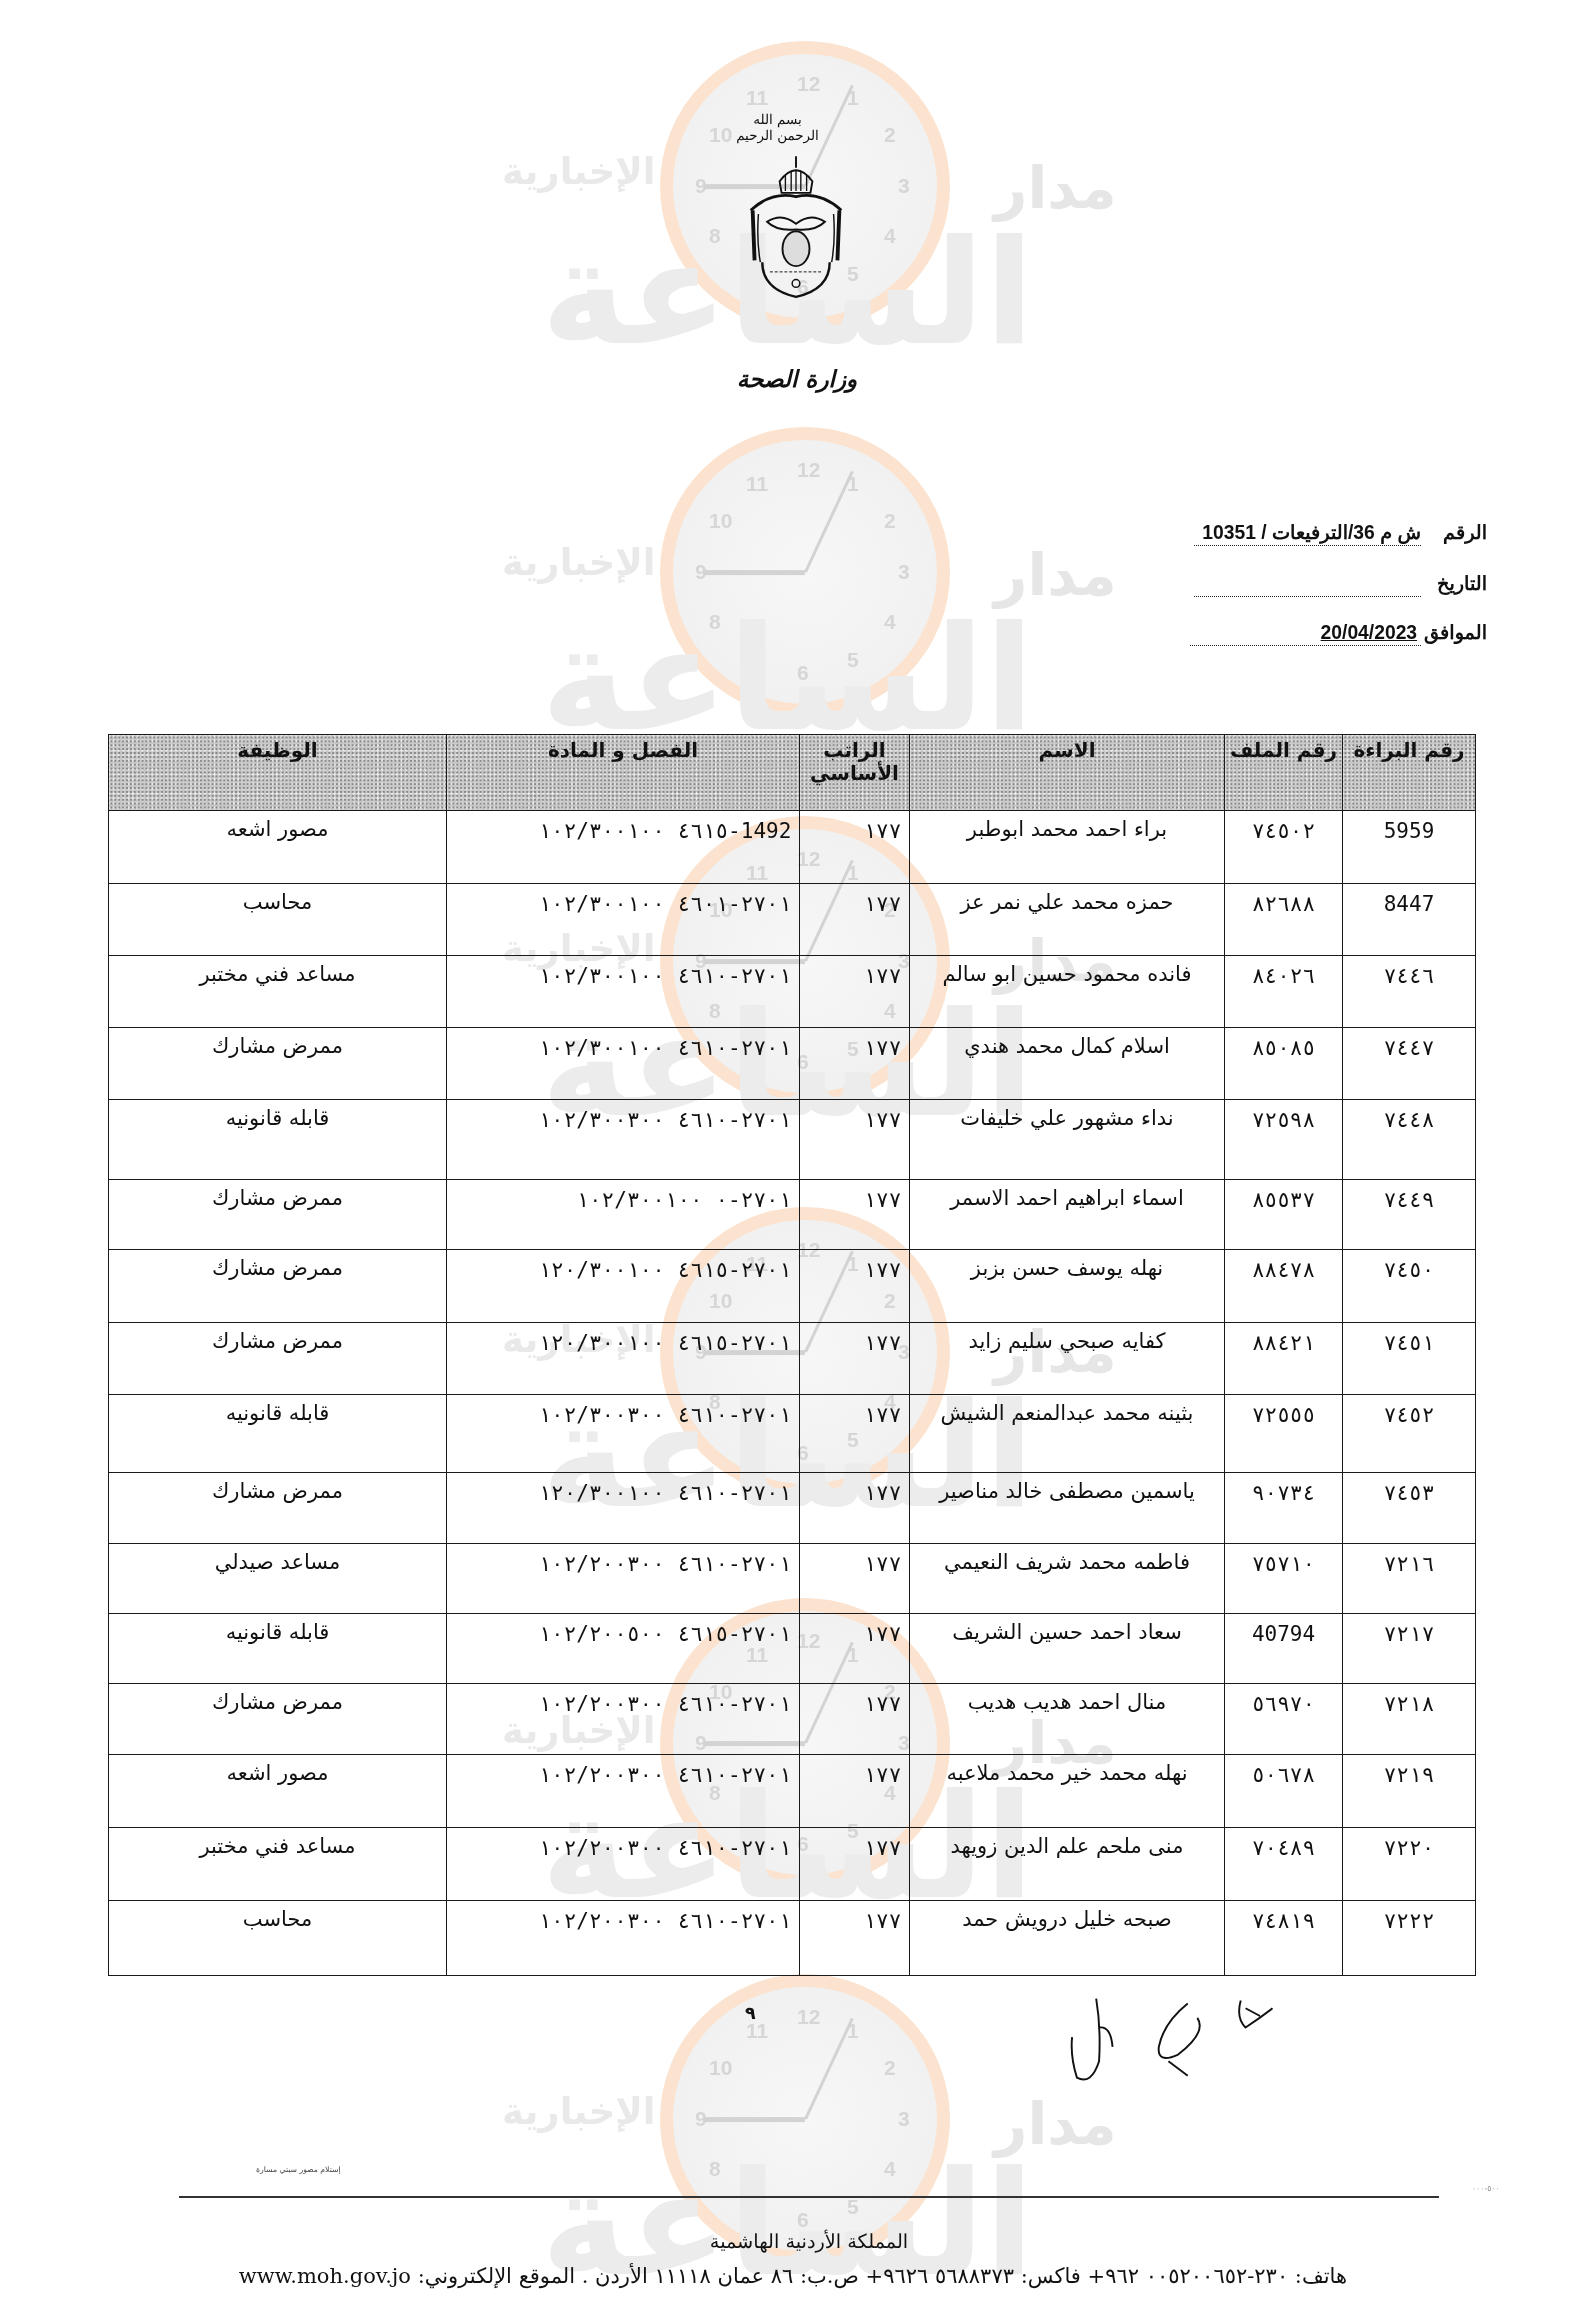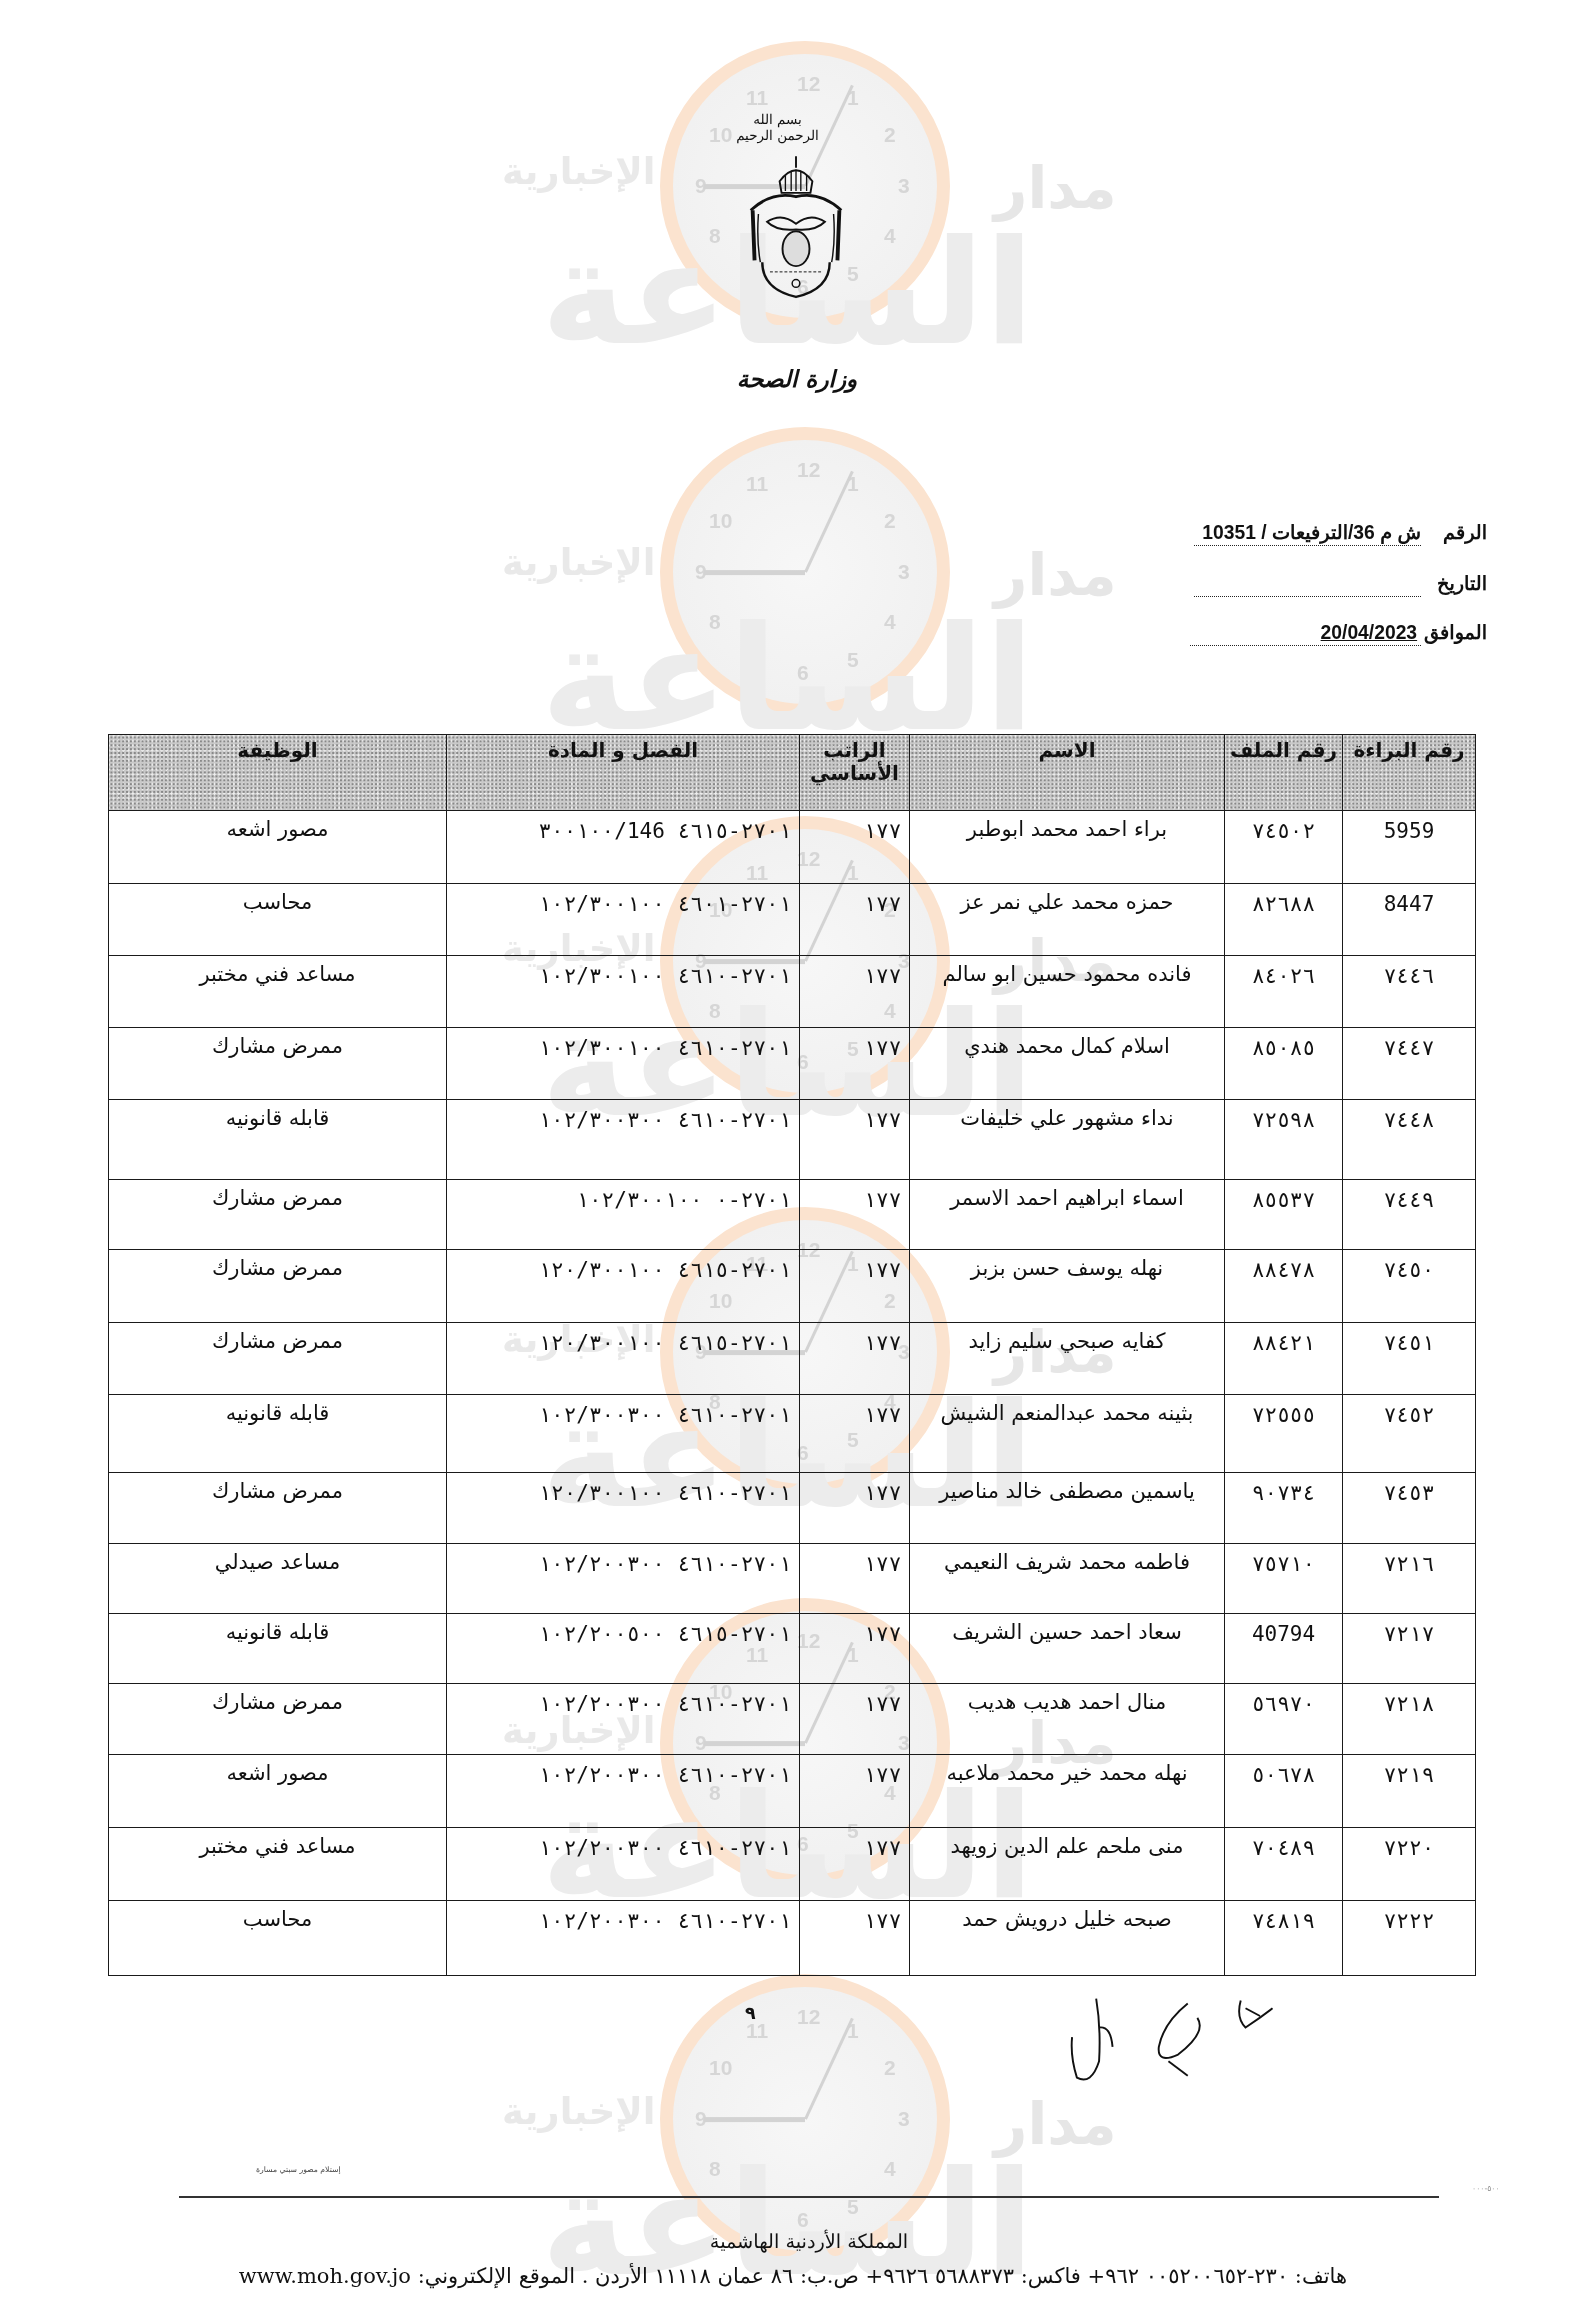--- a/index.html
+++ b/index.html
@@ -238,21 +238,21 @@
       <th>الفصل و المادة</th>
       <th>الوظيفة</th>
     </tr>
   </thead>
   <tbody id="rows">
       <tr style="height: 73px;">
         <td>5959</td>
         <td>٧٤٥٠٢</td>
         <td class="name">براء احمد محمد ابوطبر</td>
         <td class="salary">١٧٧</td>
-        <td class="chapter">٢٧٠١-٤٦١٥ 146/٣٠٠١٠٠</td>
+        <td class="chapter">1492-٤٦١٥ ١٠٢/٣٠٠١٠٠</td>
         <td class="job">مصور اشعه</td>
       </tr>
       <tr style="height: 72px;">
         <td>8447</td>
         <td>٨٢٦٨٨</td>
         <td class="name">حمزه محمد علي نمر عز</td>
         <td class="salary">١٧٧</td>
         <td class="chapter">٢٧٠١-٤٦٠١ ١٠٢/٣٠٠١٠٠</td>
         <td class="job">محاسب</td>
       </tr>

